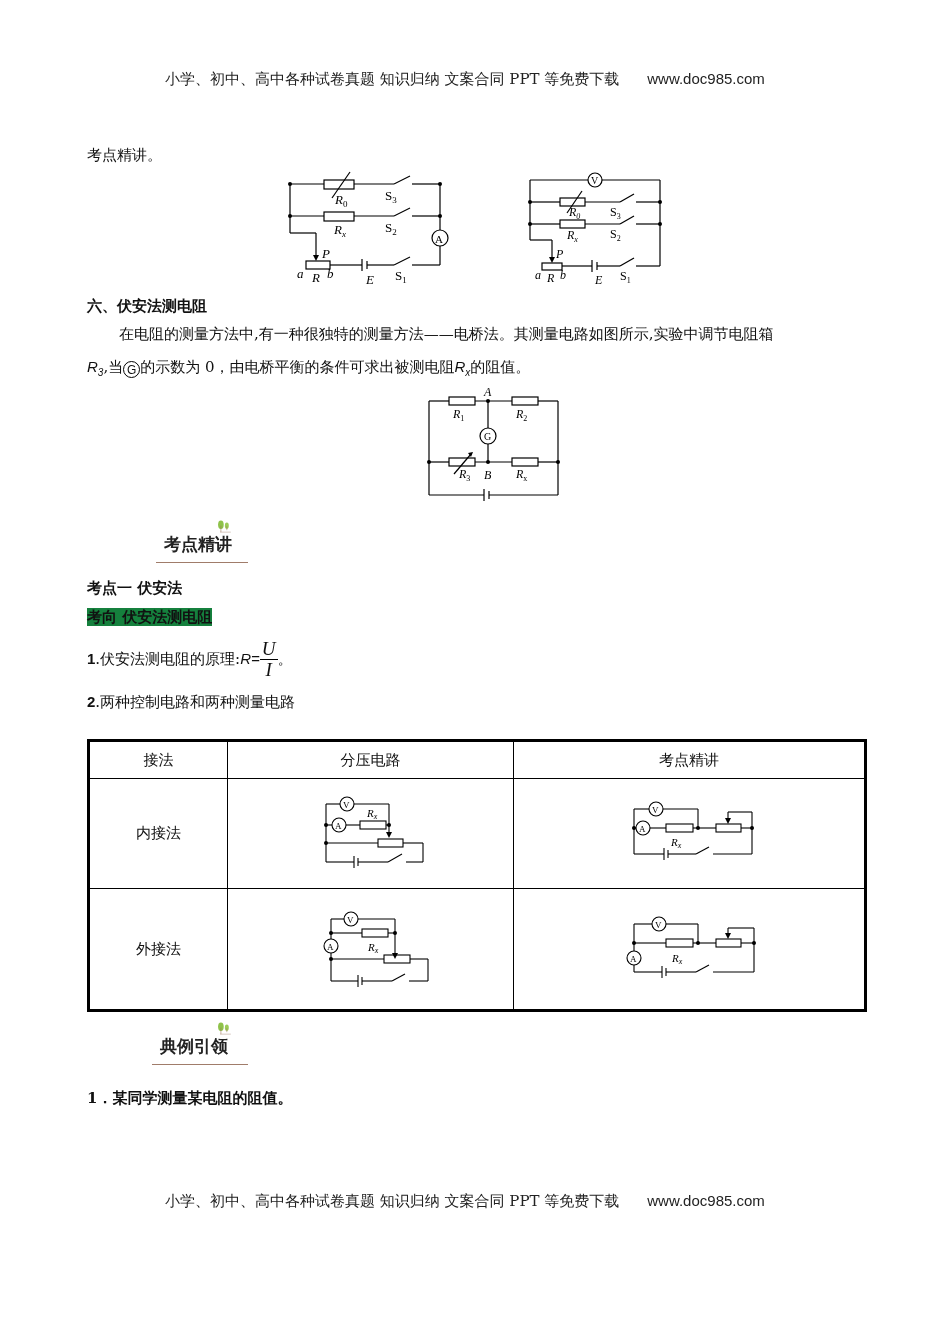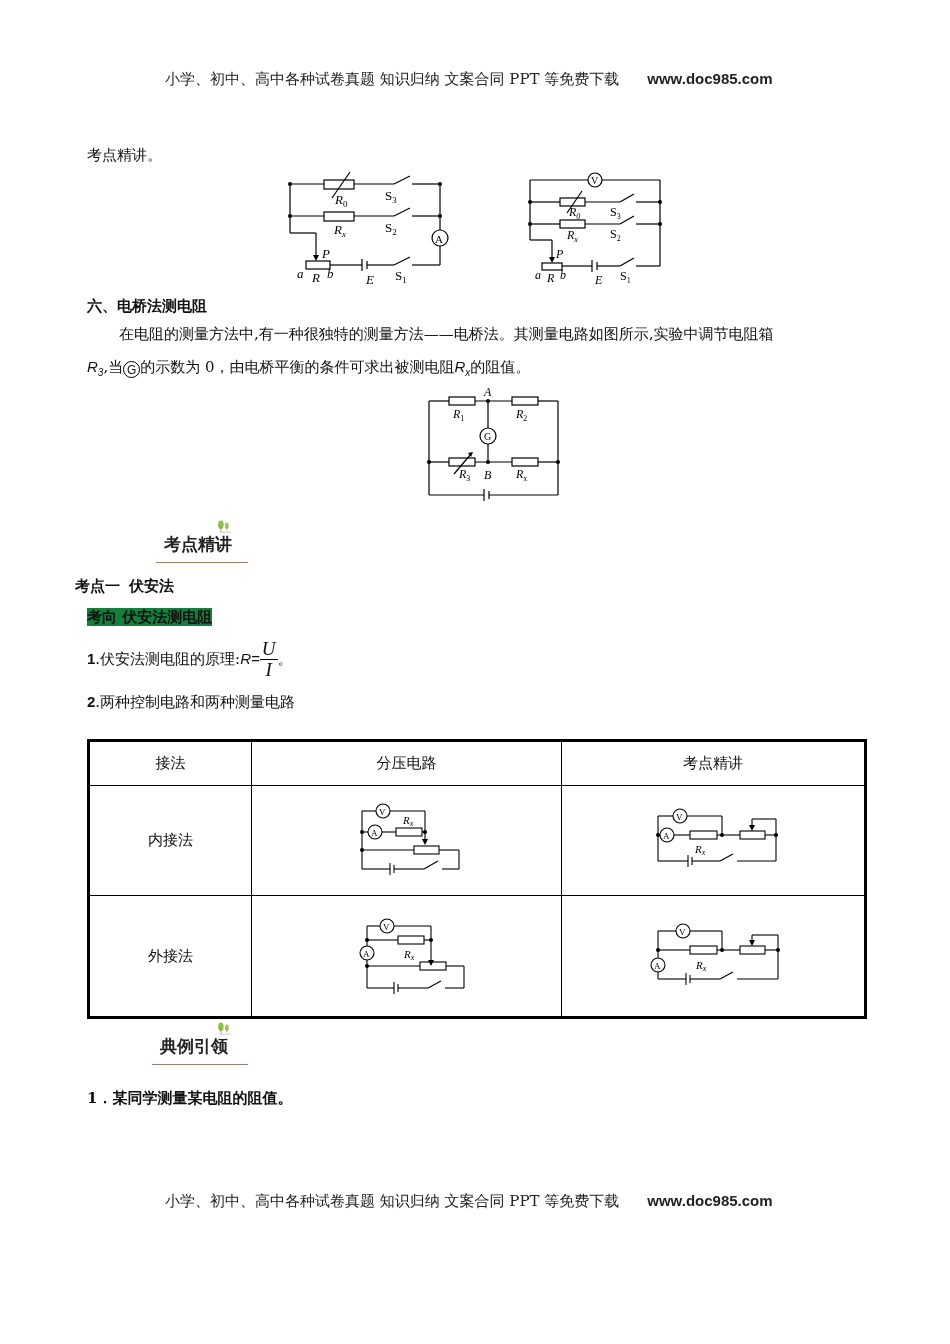--- a/index.html
+++ b/index.html
@@ -1,30 +1,30 @@
 <!DOCTYPE html>
 <html><head>
 <meta charset="utf-8">
 <style>
   html,body{margin:0;padding:0;background:#fff;}
   body{width:950px;height:1344px;position:relative;overflow:hidden;
        font-family:"DejaVu Serif","Liberation Serif",serif;color:#111;}
   .abs{position:absolute;}
   .hdr{font-size:15px;color:#222;white-space:nowrap;}
-  .hdr .url{font-family:"Liberation Sans",sans-serif;margin-left:28px;font-weight:bold;}
+  .hdr .url{font-family:"Liberation Sans",sans-serif;margin-left:28px;}
   .txt{font-size:15px;line-height:20px;white-space:nowrap;}
   .bold{font-weight:bold;font-family:"DejaVu Sans","Liberation Sans",sans-serif;}
   .sans{font-family:"Liberation Sans",sans-serif;}
   .it{font-style:italic;font-family:"Liberation Sans",sans-serif;}
   .hl{background:#15803d;}
   svg text{font-family:"Liberation Serif",serif;}
   .badge{display:flex;align-items:flex-end;flex-direction:column;}
   .badge-text{font-family:"DejaVu Sans",sans-serif;font-weight:bold;font-size:17px;color:#222;margin-left:8px;margin-bottom:6px;}
   table.t{position:absolute;left:87px;top:739px;width:780px;border-collapse:collapse;border:3px solid #000;}
-  table.t td{border:1px solid #000;text-align:center;vertical-align:middle;font-size:15px;padding:12px;}
+  table.t td{border:1px solid #000;text-align:center;vertical-align:middle;font-size:15px;padding:0;}
   .frac{display:inline-block;vertical-align:middle;text-align:center;font-style:italic;font-family:"Liberation Serif",serif;font-size:19px;line-height:20px;}
   .frac .num{display:block;border-bottom:1px solid #000;padding:0 2px;}
   .frac .den{display:block;}
 </style>
 </head>
 <body>
 
 <div class="abs hdr" style="left:165px;top:70px;">
   <span>小学、初中、高中各种试卷真题  知识归纳  文案合同  PPT 等免费下载</span><span class="url">www.doc985.com</span>
 </div>
@@ -123,21 +123,21 @@
     <text x="88" y="70"><tspan>S</tspan><tspan font-size="8" dy="3">2</tspan></text>
     <text x="98" y="112"><tspan>S</tspan><tspan font-size="8" dy="3">1</tspan></text>
     <text x="34" y="90" font-style="italic">P</text>
     <text x="13" y="111" font-style="italic">a</text>
     <text x="25" y="114" font-style="italic">R</text>
     <text x="38" y="111" font-style="italic">b</text>
     <text x="73" y="116" font-style="italic">E</text>
   </g>
 </svg>
 
-<div class="abs txt bold" style="left:87px;top:296px;">六、电桥法测电阻</div>
+<div class="abs txt bold" style="left:87px;top:296px;">六、伏安法测电阻</div>
 <div class="abs txt" style="left:119px;top:324px;">在电阻的测量方法中,有一种很独特的测量方法——电桥法。其测量电路如图所示,实验中调节电阻箱</div>
 <div class="abs txt" style="left:87px;top:357px;">
   <span class="it">R</span><sub class="it" style="font-size:10px;">3</sub><span>,当</span><span style="display:inline-block;width:17px;height:17px;border:1.5px solid #000;border-radius:50%;text-align:center;font-size:12px;line-height:17px;vertical-align:-2px;box-sizing:border-box;font-family:'Liberation Sans',sans-serif;">G</span><span>的示数为 0，由电桥平衡的条件可求出被测电阻</span><span class="it">R</span><sub class="it" style="font-size:10px;">x</sub><span>的阻值。</span>
 </div>
 
 <svg class="abs" style="left:424px;top:387px;" width="145" height="115" viewBox="0 0 145 115">
   <g stroke="#000" stroke-width="1.2" fill="none">
     <line x1="5" y1="14" x2="25" y2="14"></line>
       <rect x="25" y="10" width="26" height="8"></rect>
       <line x1="51" y1="14" x2="88" y2="14"></line>
@@ -181,21 +181,21 @@
   <svg width="48" height="46" viewBox="0 0 48 46">
     <ellipse cx="13" cy="17" rx="10" ry="15" fill="#8fc24a"></ellipse>
       <ellipse cx="34" cy="20" rx="7" ry="11" fill="#9ccb58"></ellipse>
     <line x1="13" y1="20" x2="13" y2="43" stroke="#a0785a" stroke-width="2"></line>
       <line x1="34" y1="22" x2="34" y2="36" stroke="#a0785a" stroke-width="2"></line>
     <line x1="10" y1="43" x2="48" y2="43" stroke="#a07c6a" stroke-width="1.5"></line>
   </svg>
   <span class="badge-text" style="border-bottom:1.5px solid #a07c6a;padding-bottom:6px;margin-bottom:3px;margin-left:0;padding-left:8px;padding-right:16px;">考点精讲</span>
 </div>
 
-<div class="abs txt bold" style="left:75px;top:578px;font-family:Liberation Mono, monospace;">考点一    伏安法</div>
+<div class="abs txt bold" style="left:87px;top:578px;">考点一    伏安法</div>
 <div class="abs txt bold" style="left:87px;top:607px;"><span class="hl">考向  伏安法测电阻</span></div>
 
 <div class="abs txt" style="left:87px;top:637px;height:44px;display:flex;align-items:center;">
   <span class="bold sans">1</span>
     <span>.伏安法测电阻的原理:</span>
     <span class="it">R=</span>
     <span class="frac">
       <span class="num">U</span>
       <span class="den">I</span>
     </span>

